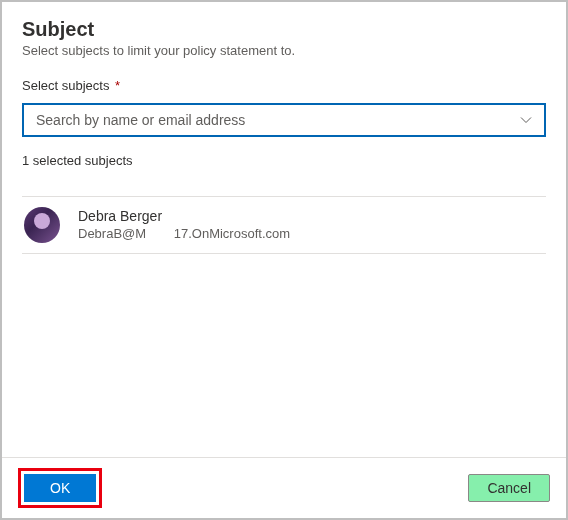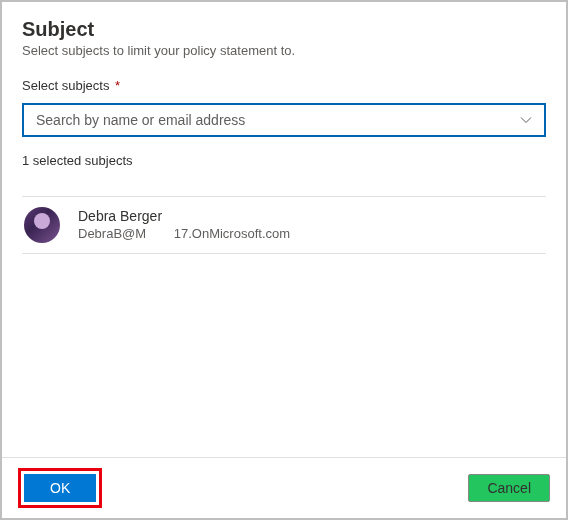--- a/index.html
+++ b/index.html
@@ -130,21 +130,21 @@
     .btn-ok {
       background: #0078d4;
       color: #fff;
       border: none;
       font-size: 14px;
       padding: 6px 26px;
       cursor: pointer;
       font-family: inherit;
     }
     .btn-cancel {
-      background: #22c55e;
+      background: #86efac;
       color: #323130;
       border: 1px solid #8a8886;
       border-radius: 2px;
       font-size: 14px;
       padding: 5px 18px;
       cursor: pointer;
       font-family: inherit;
     }
   </style>
 </head>

